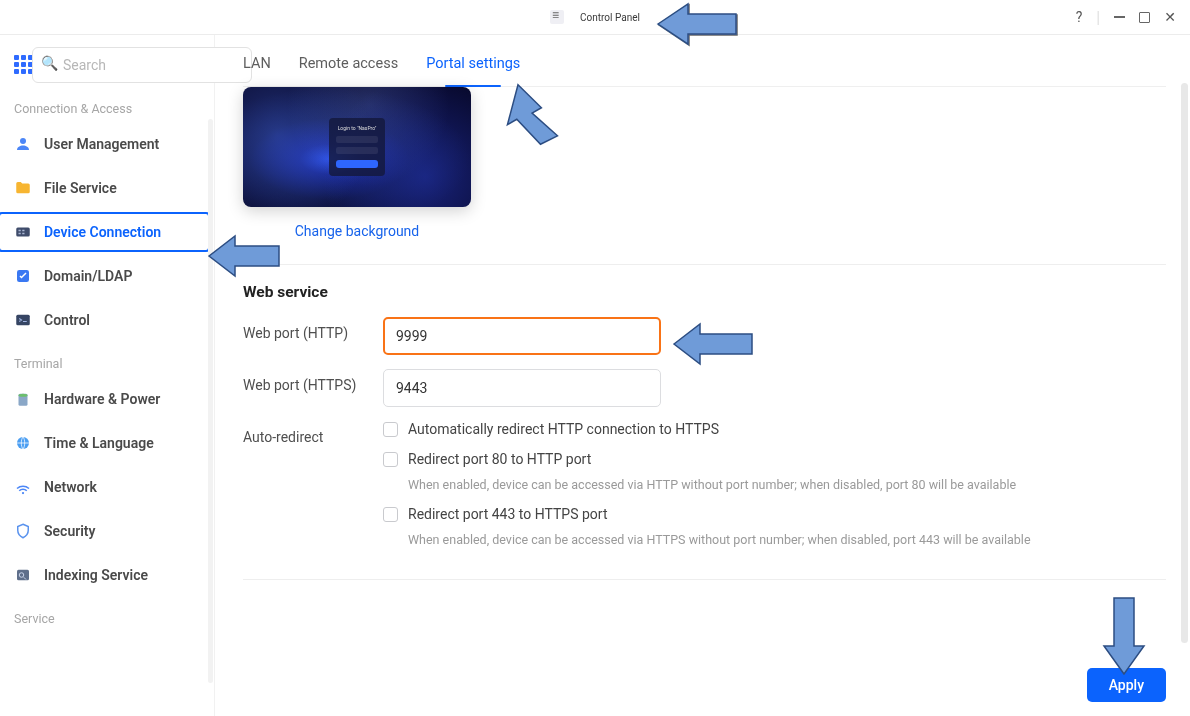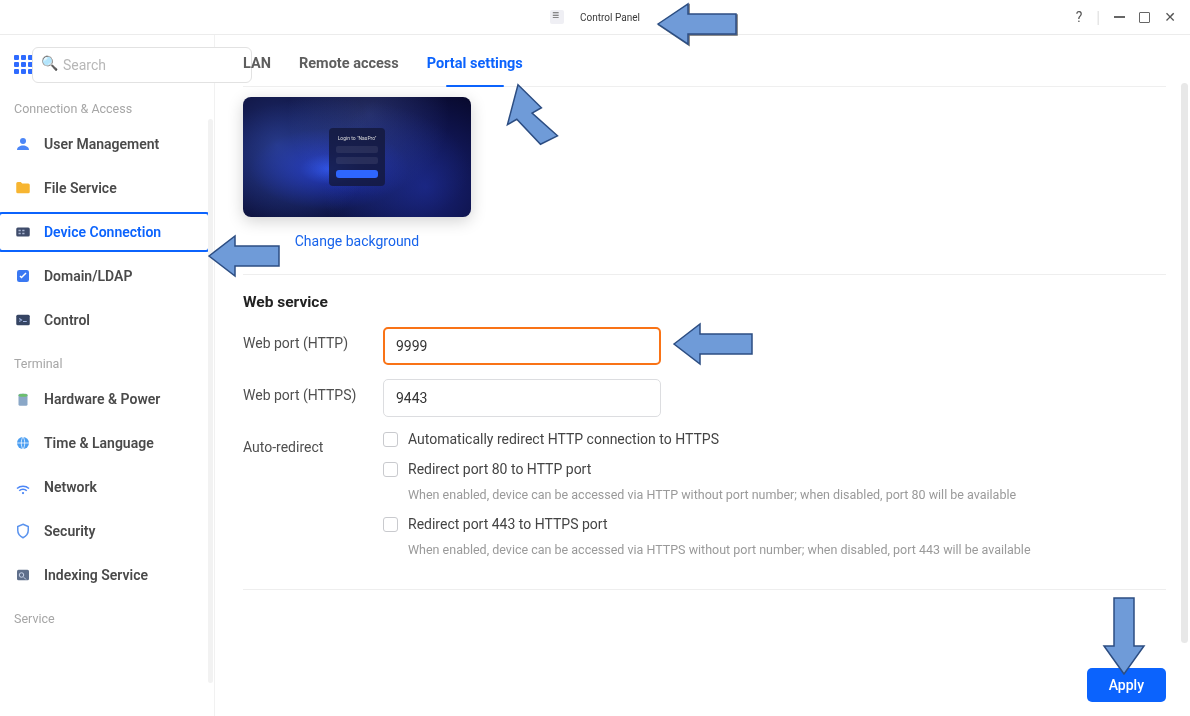--- a/index.html
+++ b/index.html
@@ -31,24 +31,24 @@
   .sb-item{display:flex;align-items:center;height:40px;gap:12px;padding:0 6px;cursor:pointer;border-radius:4px;margin:4px -6px;}
   .sb-item .lbl{font-size:14px;color:#4a4a4a;font-weight:600;}
   .sb-item.active{outline:2px solid #0b63fd;outline-offset:-2px;background:#fff;margin-left:-16px;margin-right:-10px;padding-left:16px;padding-right:10px;}
   .sb-item.active .lbl{color:#0b63fd;}
   .ic{width:18px;height:18px;flex-shrink:0;display:inline-flex;align-items:center;justify-content:center;}
   .ic svg{width:18px;height:18px;}
   .scroll-shadow{position:absolute;left:208px;top:84px;width:5px;height:564px;background:#f2f2f2;border-radius:3px;}
   
   .content{flex:1;padding:14px 24px 0 28px;position:relative;overflow:hidden;}
   .tabs{display:flex;gap:28px;align-items:center;border-bottom:1px solid #efefef;padding-bottom:0;}
-  .tab{padding:6px 0 14px 0;font-size:14.5px;color:#5e5e5e;font-weight:700;cursor:pointer;position:relative;}
+  .tab{padding:6px 0 14px 0;font-size:14.5px;color:#5e5e5e;font-weight:400;cursor:pointer;position:relative;}
   .tab.active{color:#0b63fd;}
   .tab.active::after{content:"";position:absolute;left:20%;right:20%;bottom:-1px;height:2.5px;background:#0b63fd;border-radius:2px;}
-  .previewCard{margin-top:10px;width:228px;}
+  .previewCard{width:228px;}
   .preview-img{width:228px;height:120px;border-radius:8px;box-shadow:0 4px 16px rgba(0,0,0,.18);background:radial-gradient(ellipse at 38% 60%, #284be0 0%, #18278f 15%, #0f1647 40%, #08092c 70%);position:relative;overflow:hidden;}
   .preview-img::before{content:"";position:absolute;inset:0;background:
      radial-gradient(circle at 15% 40%, rgba(80,120,255,.35), transparent 45%),
      radial-gradient(circle at 80% 75%, rgba(40,60,200,.5), transparent 50%),
      radial-gradient(circle at 55% 15%, rgba(120,150,255,.25), transparent 50%);}
   .login-box-sim{position:absolute;left:50%;top:50%;transform:translate(-50%,-50%);width:56px;height:58px;background:rgba(20,25,60,.82);border-radius:4px;padding:7px 7px;font-size:4px;color:#aaa;}
   .login-box-sim .ttl{color:#ddd;font-size:5px;text-align:center;margin-bottom:5px;}
   .login-box-sim .fld{height:7px;background:rgba(255,255,255,.08);border-radius:2px;margin-bottom:4px;}
   .login-box-sim .btn{height:8px;background:#2e66ff;border-radius:3px;margin-top:6px;}
   .change-bg{margin-top:14px;text-align:center;}

